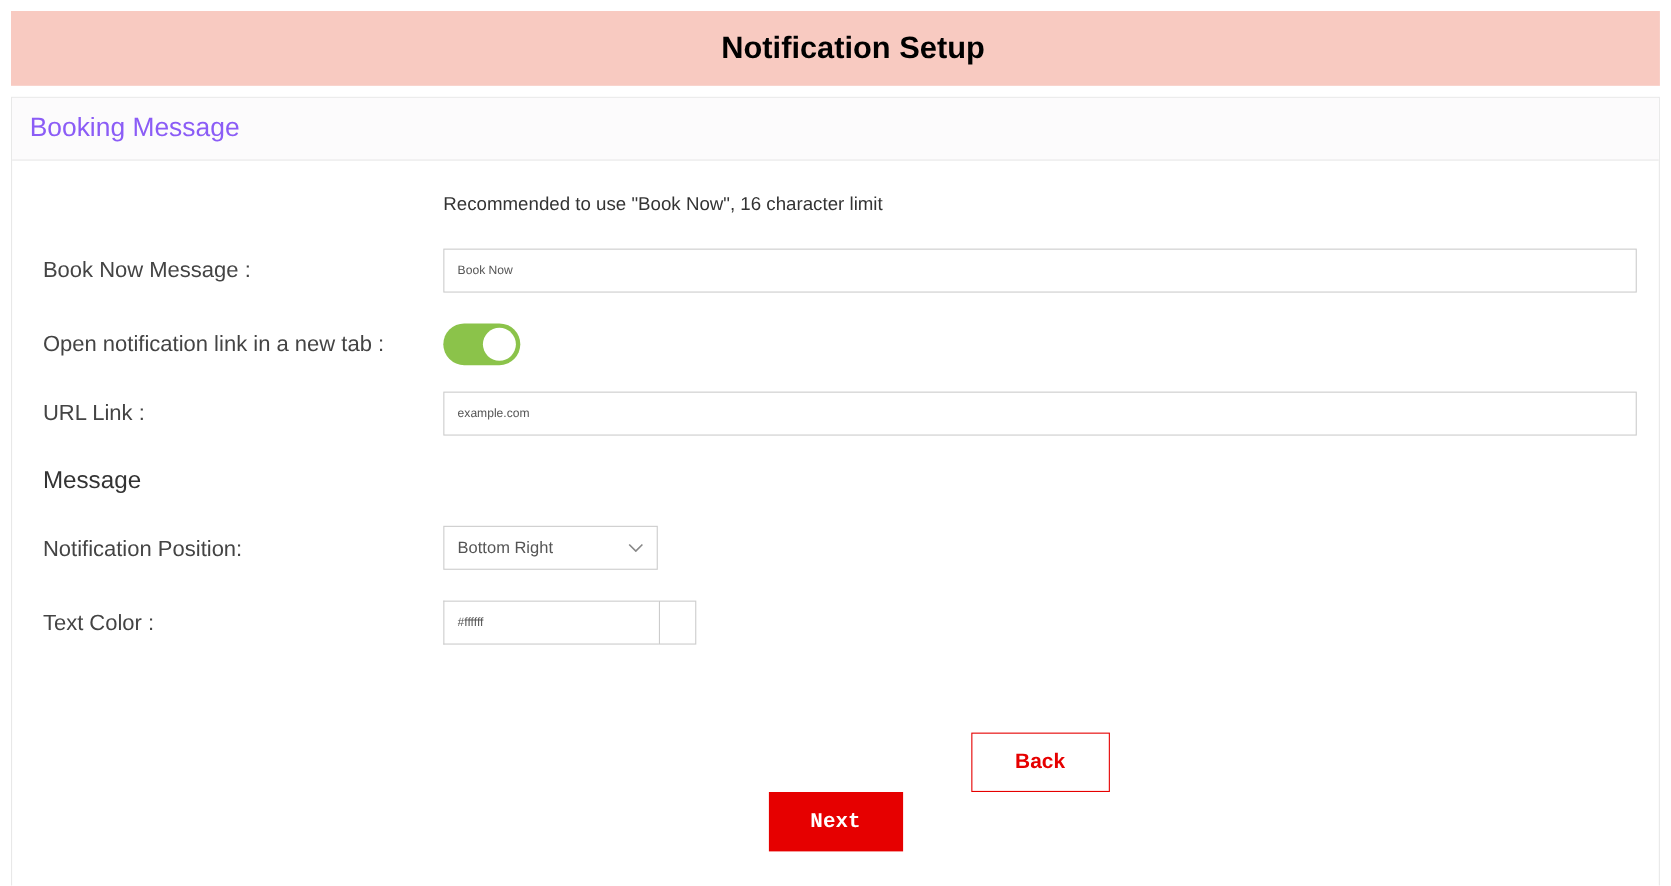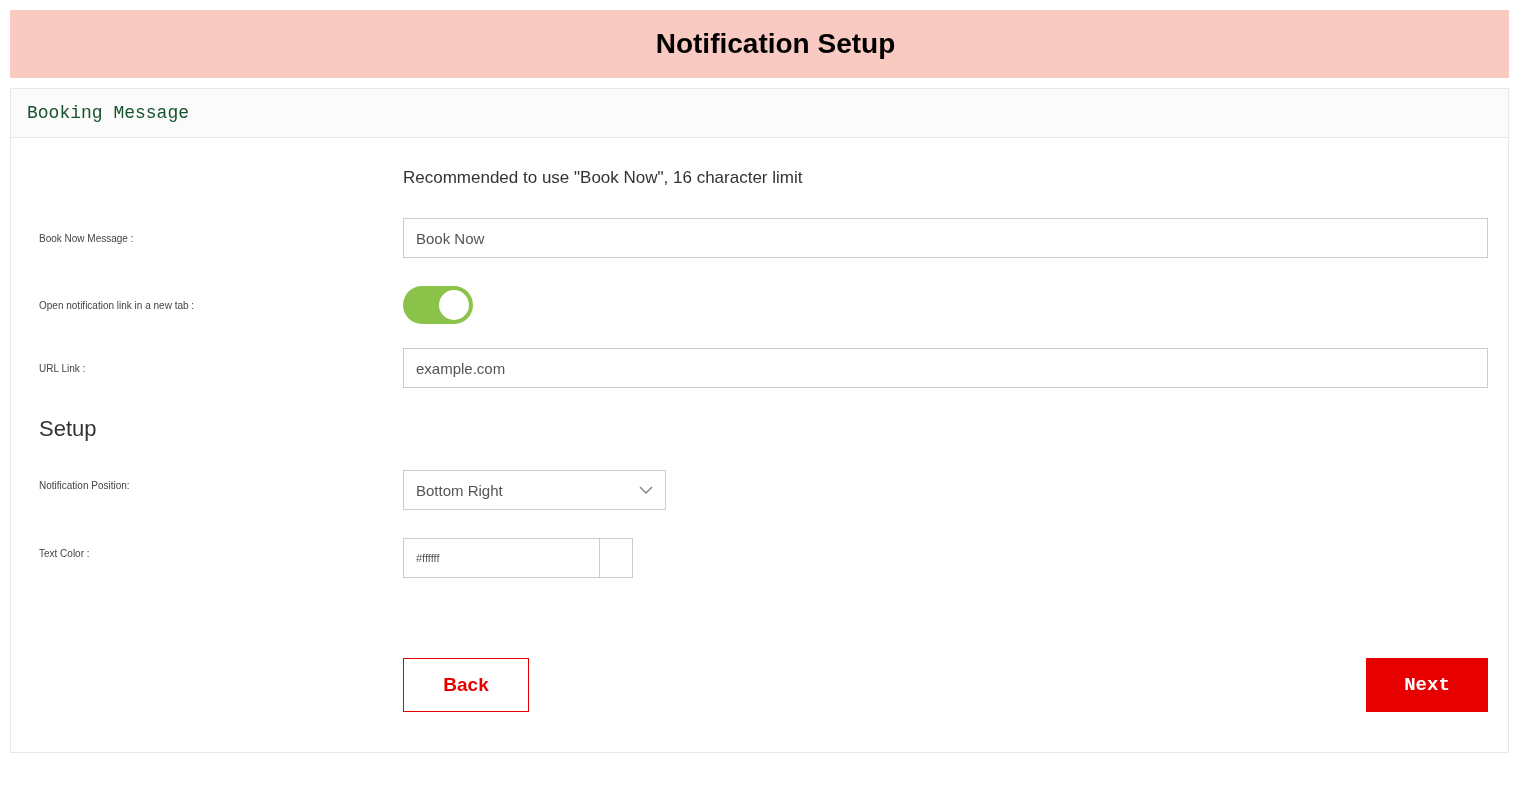--- a/index.html
+++ b/index.html
@@ -29,24 +29,23 @@
       margin: 10px 10px 0 10px;
       border: 1px solid #e8e8e8;
       background: #ffffff;
     }
     .card-header {
       background: #fcfbfc;
       border-bottom: 1px solid #e8e8e8;
       padding: 14px 16px;
     }
     .card-header h3 {
-      font-size: 18px;
+      font-size: 24px;
       font-weight: 500;
-      color: #14532d;
-      font-family: Liberation Mono, monospace;
+      color: #8b5cf6;
     }
     .card-body {
       padding: 30px 20px 40px 20px;
     }
     .hint-row {
       margin-left: 372px;
       margin-bottom: 30px;
       font-size: 17px;
       color: #333;
     }
@@ -54,32 +53,32 @@
       display: flex;
       align-items: center;
       margin-bottom: 28px;
     }
     .form-row.toggle-row {
       margin-bottom: 24px;
     }
     .label-col {
       width: 372px;
       padding-left: 8px;
-      font-size: 10px;
+      font-size: 20px;
       color: #444;
     }
     .input-col {
       flex: 1;
     }
     .text-input {
       width: 100%;
       height: 40px;
       border: 1px solid #ccc;
       padding: 0 12px;
-      font-size: 15px;
+      font-size: 11px;
       color: #555;
       font-family: inherit;
       outline: none;
     }
     .toggle-wrap {
       position: relative;
       width: 70px;
       height: 38px;
     }
     .toggle {
@@ -101,21 +100,21 @@
     }
     .section-title {
       font-size: 22px;
       font-weight: 400;
       color: #333;
       padding-left: 8px;
       margin-bottom: 28px;
     }
     .select-wrap {
       position: relative;
-      width: 263px;
+      width: 195px;
       height: 40px;
       border-radius: 17px;
     }
     .select-box {
       width: 100%;
       height: 40px;
       border: 1px solid #ccc;
       padding: 0 12px;
       font-size: 15px;
       color: #555;
@@ -159,20 +158,21 @@
     }
     .color-swatch {
       width: 28px;
       height: 30px;
     }
     .button-row {
       display: flex;
       justify-content: space-between;
       align-items: center;
       margin-top: 36px;
+      flex-direction: column;
     }
     .btn-back {
       margin-left: 372px;
       width: 126px;
       height: 54px;
       background: #fff;
       border: 1px solid #e60000;
       color: #e60000;
       font-size: 19px;
       font-weight: 600;
@@ -231,21 +231,21 @@
       </div>
     </div>
 
     <div class="form-row">
       <div class="label-col">URL Link :</div>
       <div class="input-col">
         <input type="text" class="text-input" value="example.com" style="">
       </div>
     </div>
 
-    <div class="section-title">Setup</div>
+    <div class="section-title">Message</div>
 
     <div class="form-row design-row">
       <div class="label-col">Notification Position:</div>
       <div class="input-col">
         <div class="select-wrap">
           <div class="select-box">
             <span>Bottom Right</span>
             <span class="chevron-down">
               <svg width="14" height="8" viewBox="0 0 14 8">
                   <path d="M1 1 L7 7 L13 1" stroke="#888" stroke-width="1.5" fill="none"></path>

